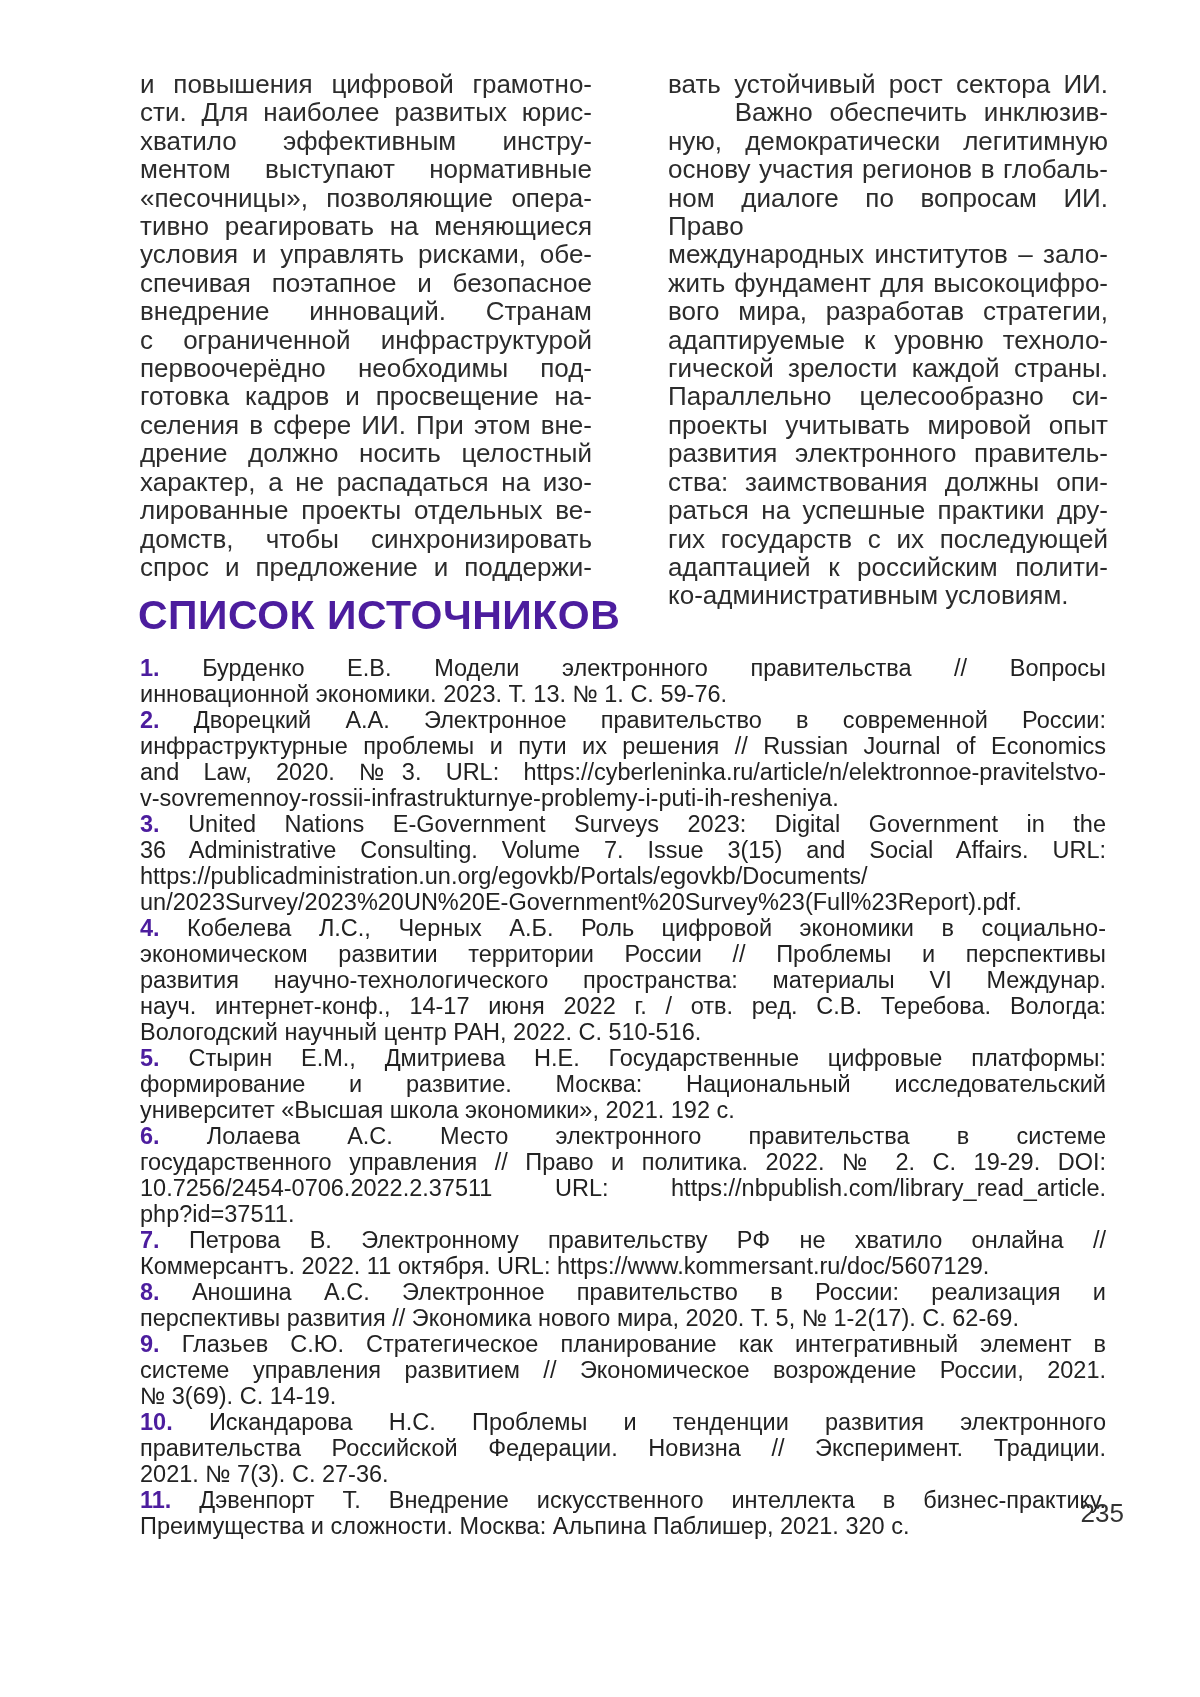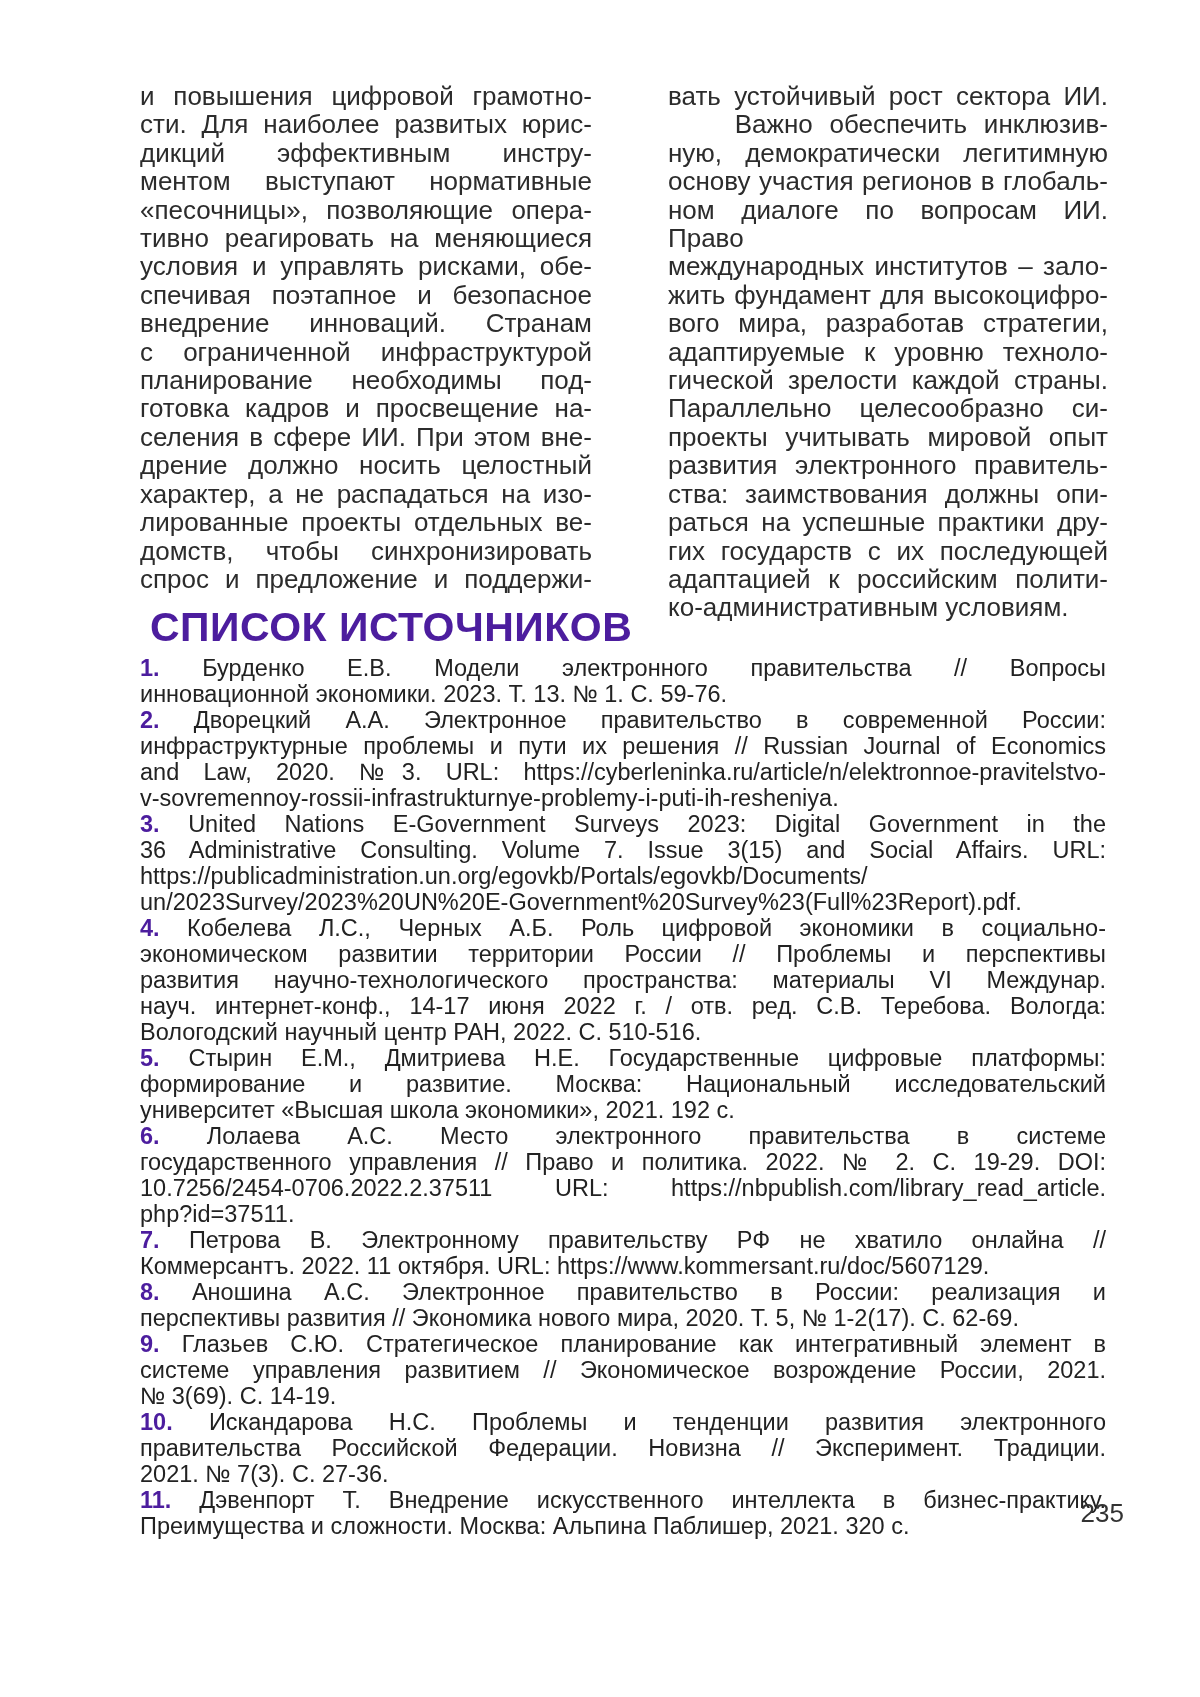--- a/index.html
+++ b/index.html
@@ -5,30 +5,30 @@
   html,body{margin:0;padding:0;background:#ffffff;}
   .page{
     position:relative;
     width:1200px;height:1697px;
     background:#ffffff;
     font-family:"Liberation Sans", sans-serif;
     color:#2b2b2b;
     overflow:hidden;
   }
   .columns{
-    position:absolute;left:140px;top:82px;width:968px;
+    position:absolute;left:140px;top:70px;width:968px;
     display:flex;justify-content:space-between;
   }
   .col{font-size:26px;line-height:28.4px;color:#2c2c2c;}
   .col-left{width:452px;}
   .col-right{width:440px;}
   .tline{text-align:justify;text-align-last:justify;white-space:normal;}
   .no-just-last .tline:last-child{text-align-last:left;}
   .refs-heading{
-    position:absolute;left:138px;top:592px;margin:12px;
+    position:absolute;left:138px;top:592px;margin:0;
     font-size:41px;font-weight:800;letter-spacing:0.5px;
     color:#4c1d9e;
     font-family:"Liberation Sans", sans-serif;
   }
   .refs{
     position:absolute;left:140px;top:655px;width:966px;
     font-size:23.5px;line-height:26px;color:#222222;
   }
   .ref{margin:0;}
   .ref .tline:last-child{text-align-last:left;}
@@ -40,29 +40,29 @@
 </style>
 </head>
 <body>
 
 <div class="page">
 
   <div class="columns">
     <div class="col col-left">
         <div class="tline">и повышения цифровой грамотно-</div>
         <div class="tline">сти. Для наиболее развитых юрис-</div>
-        <div class="tline">дикций эффективным инстру-</div>
+        <div class="tline">хватило эффективным инстру-</div>
         <div class="tline">ментом выступают нормативные</div>
         <div class="tline">«песочницы», позволяющие опера-</div>
         <div class="tline">тивно реагировать на меняющиеся</div>
         <div class="tline">условия и управлять рисками, обе-</div>
         <div class="tline">спечивая поэтапное и безопасное</div>
         <div class="tline">внедрение инноваций. Странам</div>
         <div class="tline">с ограниченной инфраструктурой</div>
-        <div class="tline">планирование необходимы под-</div>
+        <div class="tline">первоочерёдно необходимы под-</div>
         <div class="tline">готовка кадров и просвещение на-</div>
         <div class="tline">селения в сфере ИИ. При этом вне-</div>
         <div class="tline">дрение должно носить целостный</div>
         <div class="tline">характер, а не распадаться на изо-</div>
         <div class="tline">лированные проекты отдельных ве-</div>
         <div class="tline">домств, чтобы синхронизировать</div>
         <div class="tline">спрос и предложение и поддержи-</div>
       </div>
     <div class="col col-right no-just-last">
         <div class="tline">вать устойчивый рост сектора ИИ.</div>

